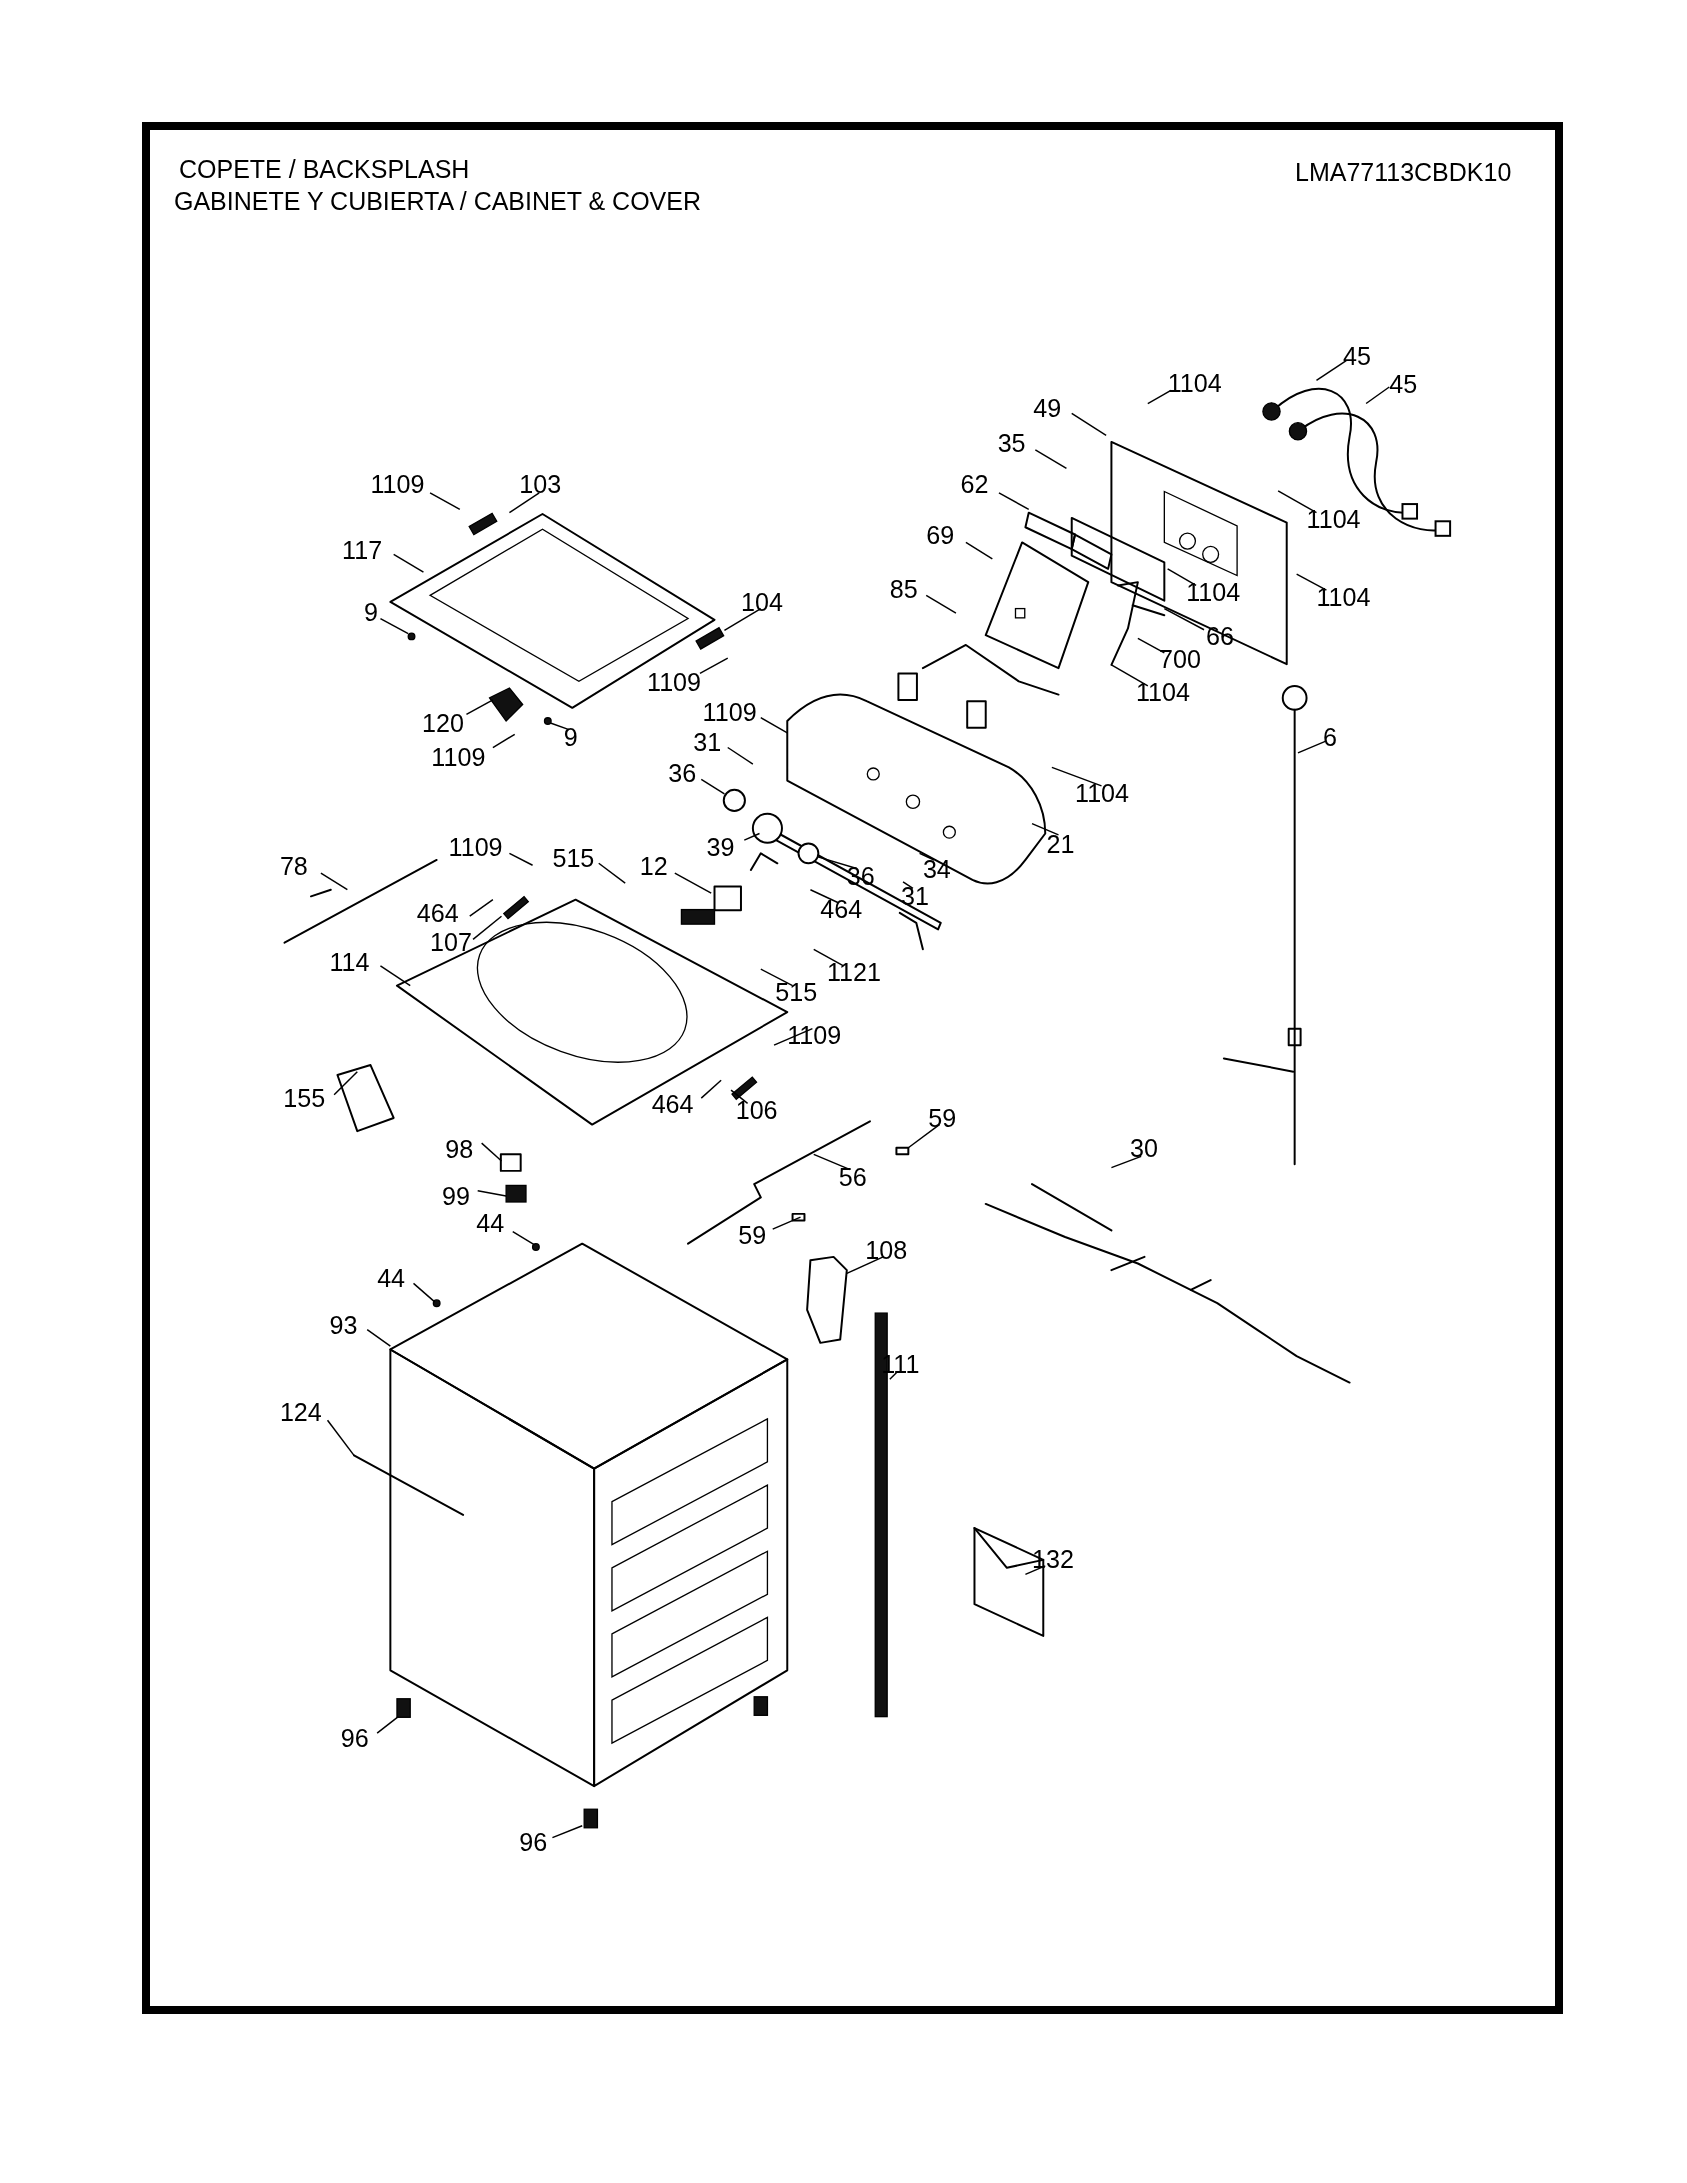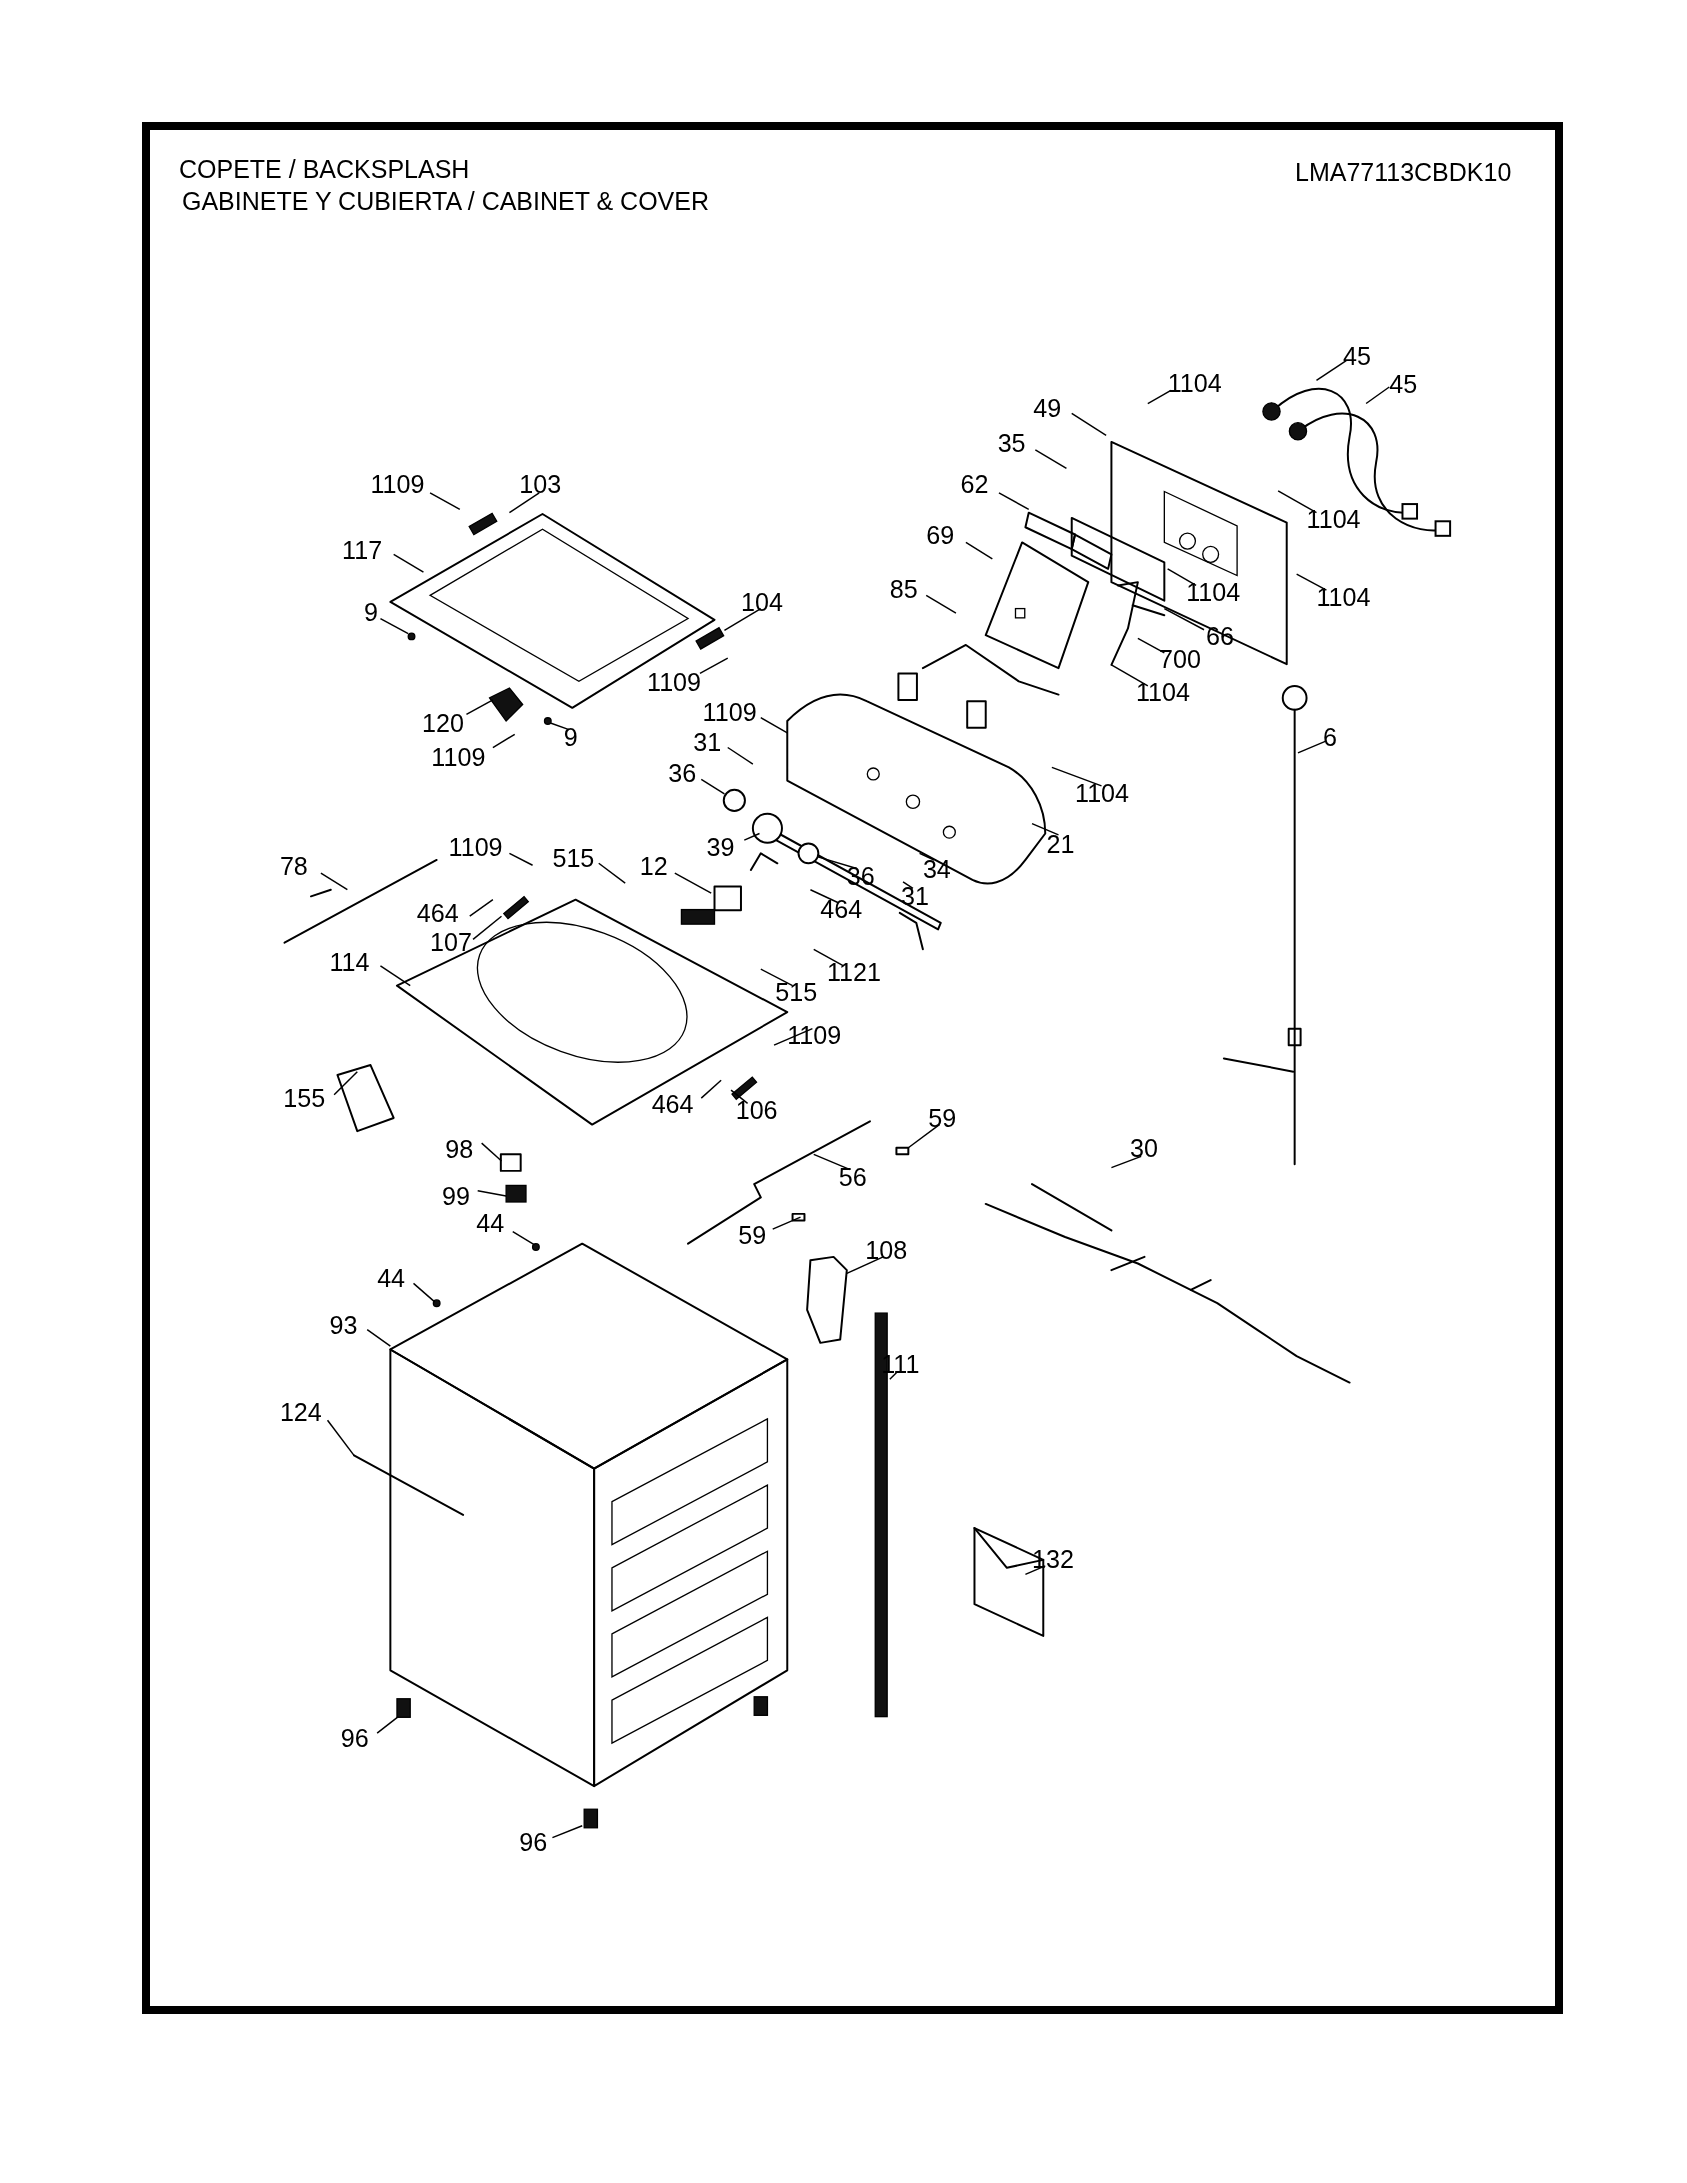--- a/index.html
+++ b/index.html
@@ -1,20 +1,20 @@
 <!DOCTYPE html>
 <html style="font-size:10.6px"><head>
 <meta charset="utf-8">
 <style>
   html, body { margin:0; padding:0; background:#ffffff; }
   body { width:1687px; height:2183px; position:relative; overflow:hidden; font-family:"Liberation Sans", sans-serif; }
   #frame { position:absolute; left:142px; top:122px; width:1421px; height:1892px; box-sizing:border-box; border:8px solid #000; }
   .hdr { position:absolute; font-family:"Liberation Sans", sans-serif; font-size:25px; color:#000; white-space:nowrap; line-height:1; }
   #t1 { left:179px; top:157px; }
-  #t2 { left:182px; top:189px; }
+  #t2 { left:174px; top:189px; }
   #model { left:1295px; top:160px; }
   #diagram { position:absolute; left:0; top:0; width:1687px; height:2183px; }
   .callout { font-family:"Liberation Sans", sans-serif; font-size:38px; fill:#000; }
   .part { fill:none; stroke:#000; stroke-width:3; stroke-linejoin:round; stroke-linecap:round; }
   .thin { fill:none; stroke:#000; stroke-width:2; }
   .leader { stroke:#000; stroke-width:2.2; }
   .solid { fill:#111; stroke:#000; stroke-width:2; }
   .white { fill:#fff; stroke:#000; stroke-width:3; }
 </style>
 </head>

